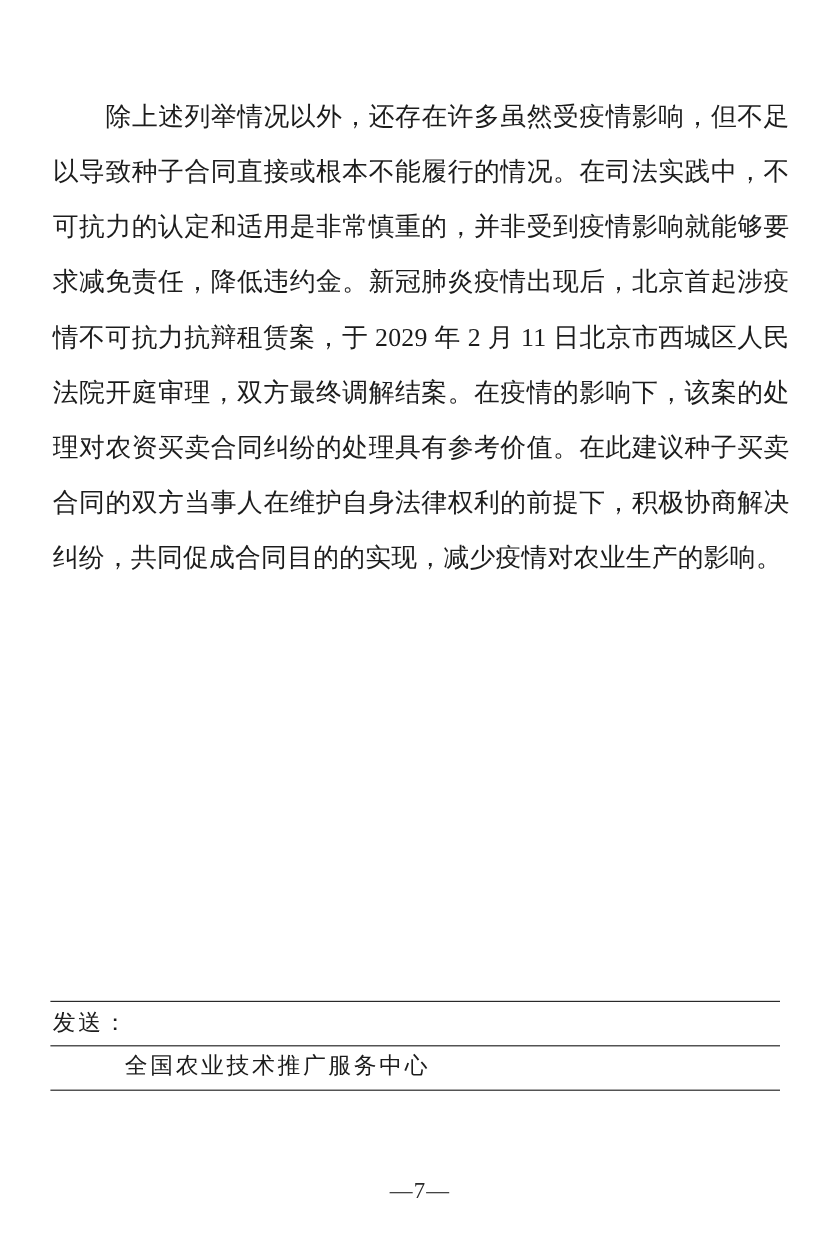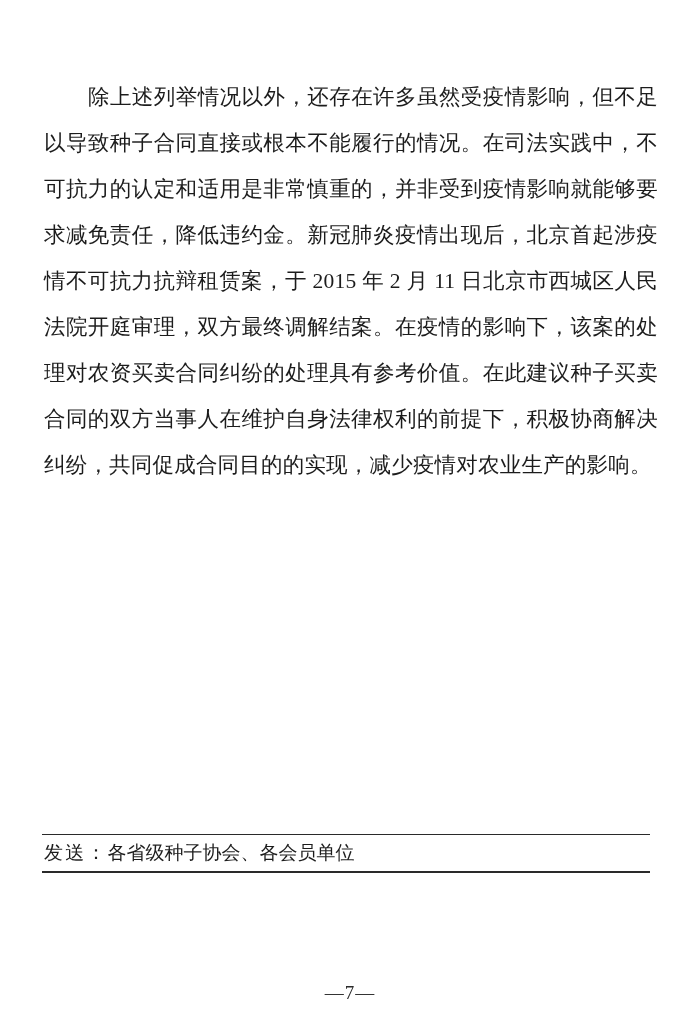--- a/index.html
+++ b/index.html
@@ -94,35 +94,35 @@
     color: #2a2a2a;
     letter-spacing: 1px;
   }
 </style>
 </head>
 <body>
 
 <div class="page">
 
   <div class="body-block">
-    <p class="para indent">除上述列举情况以外，还存在许多虽然受疫情影响，但不足以导致种子合同直接或根本不能履行的情况。在司法实践中，不可抗力的认定和适用是非常慎重的，并非受到疫情影响就能够要求减免责任，降低违约金。新冠肺炎疫情出现后，北京首起涉疫情不可抗力抗辩租赁案，于 2015 年 2 月 11 日北京市西城区人民法院开庭审理，双方最终调解结案。在疫情的影响下，该案的处理对农资买卖合同纠纷的处理具有参考价值。在此建议种子买卖合同的双方当事人在维护自身法律权利的前提下，积极协商解决纠纷，共同促成合同目的的实现，减少疫情对农业生产的影响。</p>
+    <p class="para indent">除上述列举情况以外，还存在许多虽然受疫情影响，但不足以导致种子合同直接或根本不能履行的情况。在司法实践中，不可抗力的认定和适用是非常慎重的，并非受到疫情影响就能够要求减免责任，降低违约金。新冠肺炎疫情出现后，北京首起涉疫情不可抗力抗辩租赁案，于 2029 年 2 月 11 日北京市西城区人民法院开庭审理，双方最终调解结案。在疫情的影响下，该案的处理对农资买卖合同纠纷的处理具有参考价值。在此建议种子买卖合同的双方当事人在维护自身法律权利的前提下，积极协商解决纠纷，共同促成合同目的的实现，减少疫情对农业生产的影响。</p>
   </div>
 
   <div class="footer-block">
 
     <div class="rule"></div>
 
     <div class="dist-row">
       <span class="dist-label spaced">发送：</span>
-      <span class="dist-value">各省级种子协会、各会员单位</span>
     </div>
 
     <div class="rule thin"></div>
 
 
+    <div class="dist-cont spaced">全国农业技术推广服务中心</div>
 
     <div class="rule"></div>
 
   </div>
 
   <div class="page-number">—7—</div>
 
 </div>
 
 </body></html>

